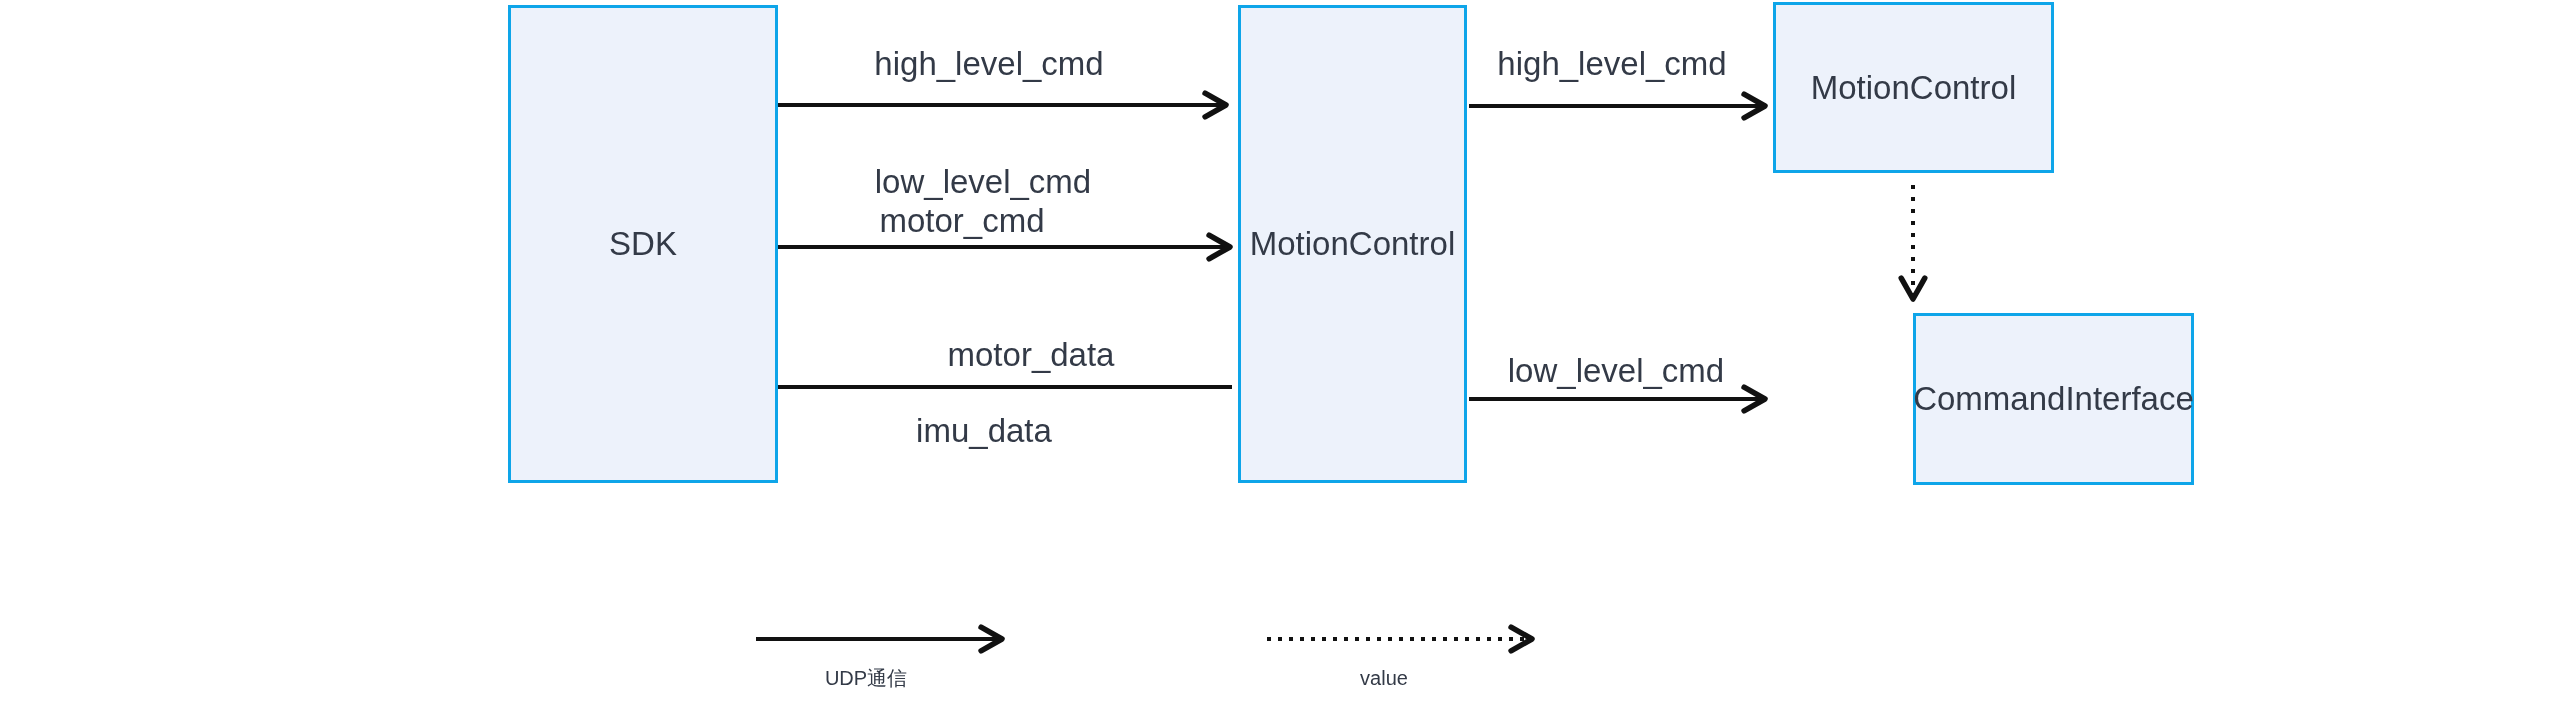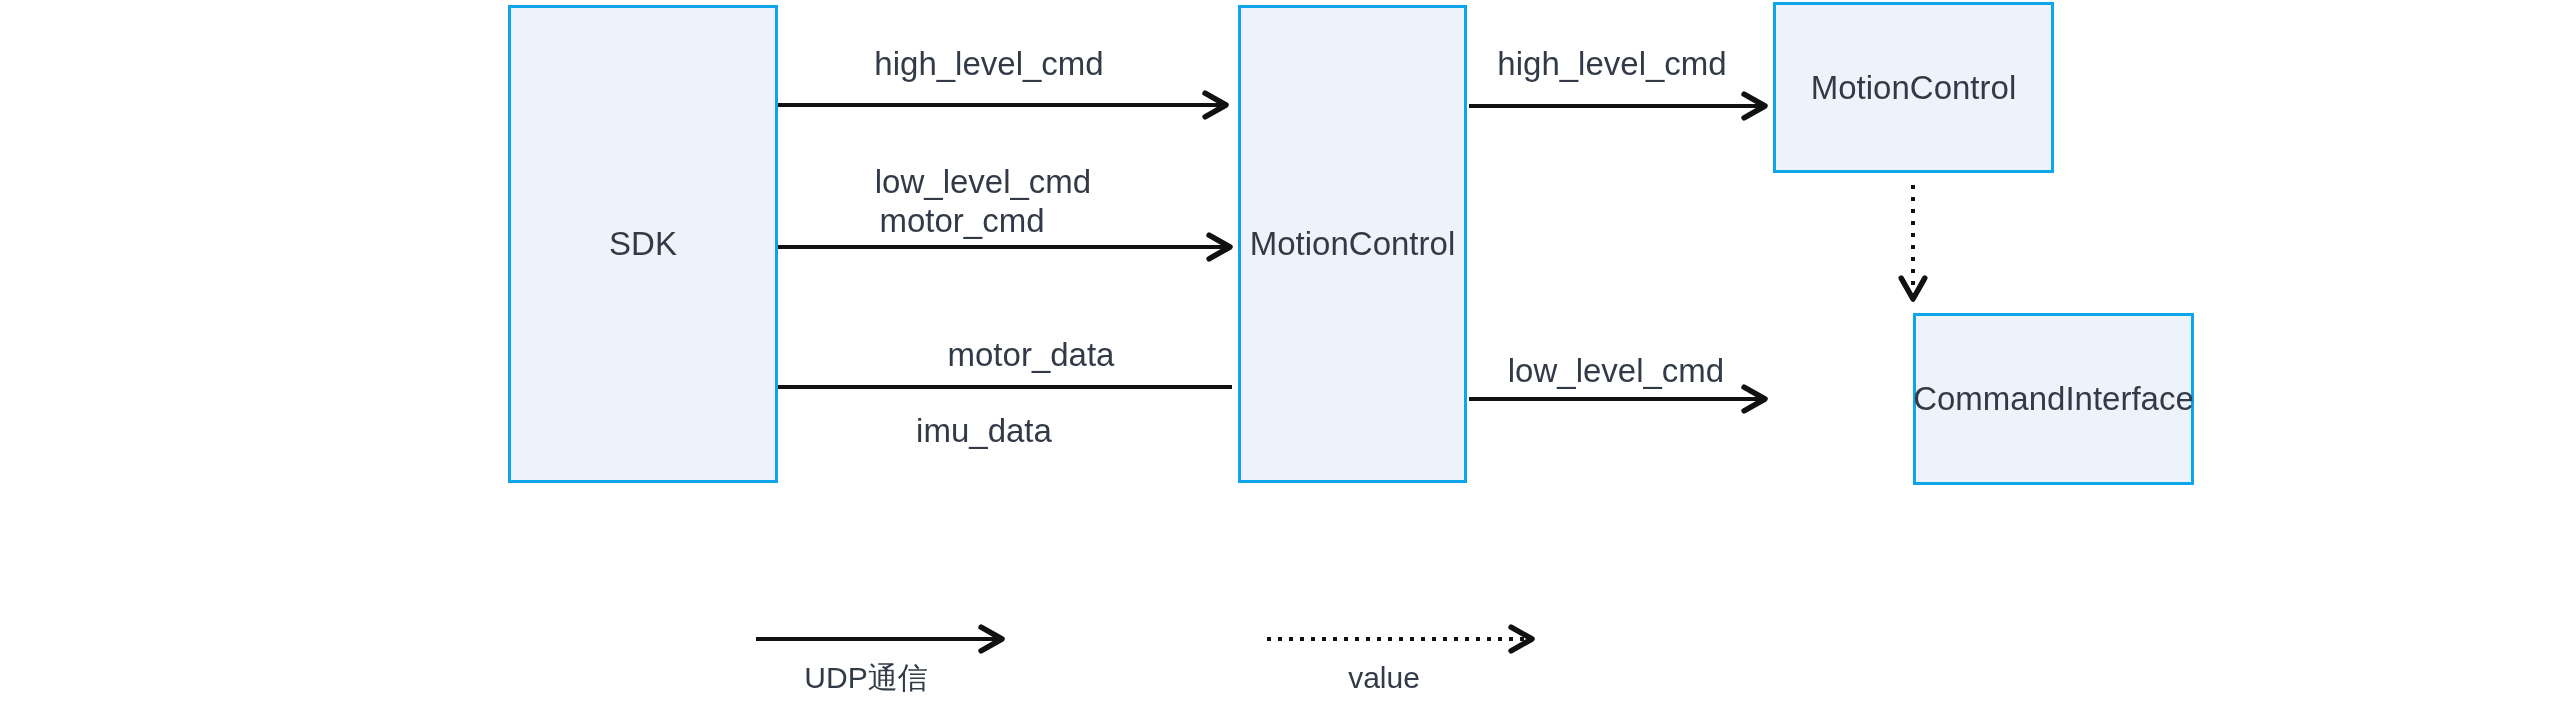--- a/index.html
+++ b/index.html
@@ -51,21 +51,21 @@
   .lbl-llc-left   { left: 983px;  top: 182px; }
   .lbl-motor-cmd  { left: 962px;  top: 221px; }
   .lbl-motor-data { left: 1031px;  top: 355px; }
   .lbl-imu-data   { left: 984px;  top: 415px; margin-top: 16px; }
   .lbl-hlc-right  { left: 1612px; top: 64px;  }
   .lbl-llc-right  { left: 1616px; top: 371px; }
   .legend-label {
     position: absolute;
     transform: translate(-50%, -50%);
     color: #333a47;
-    font-size: 30px;
+    font-size: 20px;
     white-space: nowrap;
   }
   .lbl-legend-udp   { left: 866px;  top: 678px; }
   .lbl-legend-value { left: 1384px; top: 678px; }
 </style>
 </head>
 <body>
 
 <div class="canvas">
 

